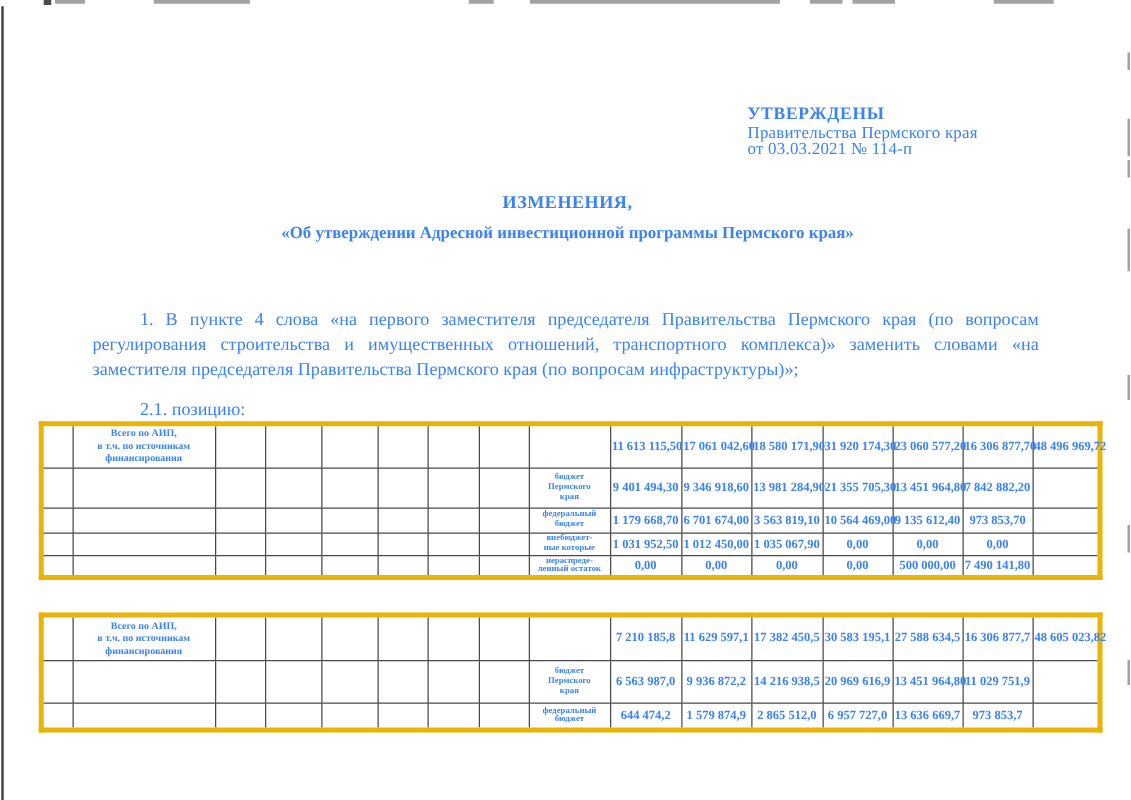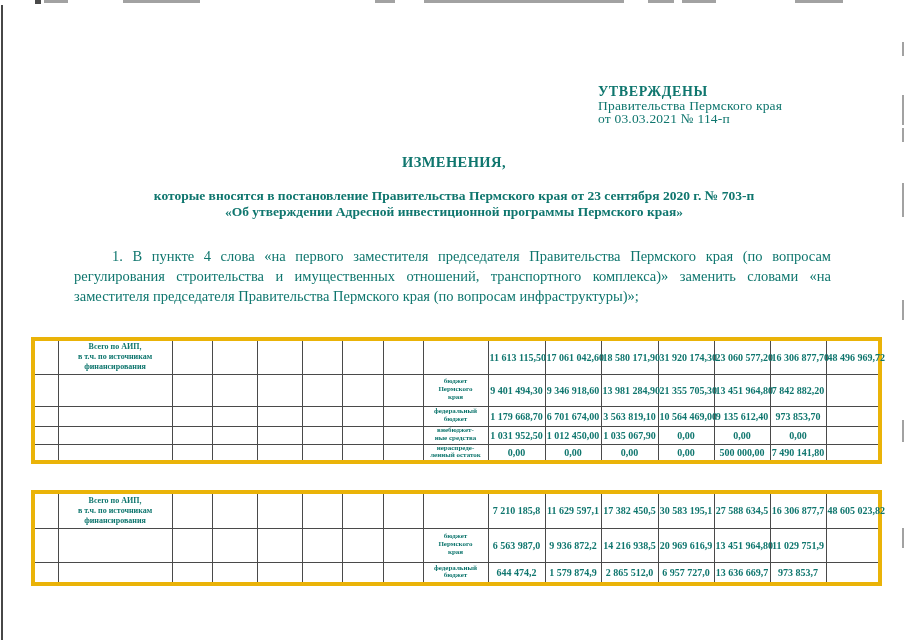--- a/index.html
+++ b/index.html
@@ -1,30 +1,30 @@
 <!DOCTYPE html>
 <html><head>
 <meta charset="utf-8">
 <style>
   html,body { margin:0; padding:0; background:#e8e8e8; }
   .page {
     position:relative; width:905px; height:640px; margin:0 auto;
     background:#ffffff; overflow:hidden;
-    font-family:"Liberation Serif", serif; color:#0f766e;
+    font-family:"Liberation Serif", serif; color:#3b82f6;
   }
   
   .edge { position:absolute; background:#a2a2a2; }
   .edge.dark { background:#4a4a4a; }
   .left-line { position:absolute; left:1px; top:5px; width:2px; height:635px; background:#474747; }
   
   .approval { position:absolute; left:598px; top:85px; font-size:13.5px; line-height:13.5px; letter-spacing:.2px; }
   .approval .first { font-weight:bold; font-size:14px; letter-spacing:.6px; }
   
   .title-wrap { position:absolute; left:60px; top:154px; width:788px; text-align:center; font-weight:bold; }
-  .title-heading { font-size:14.5px; letter-spacing:.4px; margin:0 0 17px 0; }
+  .title-heading { font-size:14.5px; letter-spacing:.4px; margin:0 0 7px 0; }
   .title-sub { font-size:13.5px; line-height:16px; margin:0; }
   
   .bodytext { position:absolute; left:62px; top:234px; width:781px; font-size:14.5px; line-height:20px; }
   .bodytext p { margin:12px; text-indent:38px; }
   .bodytext p.justify { text-align:justify; }
   .amend-note { position:absolute; left:62px; top:462px; font-size:14.5px; text-indent:38px; width:500px; }
   
   table.t { position:absolute; border-collapse:collapse; table-layout:fixed; width:847px; border:4px solid #eab308; }
   table.t td { border:1px solid #4a4a4a; text-align:center; vertical-align:middle; padding:0 1px; overflow:visible; }
   .t1 { left:31px; top:337px; }
@@ -58,26 +58,26 @@
   <div class="edge" style="left:902px;top:528px;width:2px;height:20px;"></div>
 
   <div class="approval">
     <div class="first">УТВЕРЖДЕНЫ</div>
     <div>Правительства Пермского края</div>
     <div>от 03.03.2021 № 114-п</div>
   </div>
 
   <div class="title-wrap">
     <div class="title-heading">ИЗМЕНЕНИЯ,</div>
-    <p class="title-sub">которые вносятся в постановление Правительства Пермского края от 23 сентября 2020 г. № 703-п</p>
     <p class="title-sub">«Об утверждении Адресной инвестиционной программы Пермского края»</p>
   </div>
 
   <div class="bodytext">
     <p class="justify">1. В пункте 4 слова «на первого заместителя председателя Правительства Пермского края (по вопросам регулирования строительства и имущественных отношений, транспортного комплекса)» заменить словами «на заместителя председателя Правительства Пермского края (по вопросам инфраструктуры)»;</p>
+    <p>2.1. позицию:</p>
   </div>
 
   <table class="t t1">
     <colgroup>
       <col style="width:25px">
         <col style="width:114px">
         <col style="width:40px">
         <col style="width:45px">
       <col style="width:45px">
         <col style="width:40px">
@@ -155,21 +155,21 @@
     <tr class="h18">
       <td></td>
           <td></td>
       <td></td>
           <td></td>
       <td></td>
           <td></td>
       <td></td>
           <td></td>
       <td class="src">внебюджет-
-ные средства</td>
+ные которые</td>
       <td class="num">1 031 952,50</td>
       <td class="num">1 012 450,00</td>
       <td class="num">1 035 067,90</td>
       <td class="num">0,00</td>
       <td class="num">0,00</td>
       <td class="num">0,00</td>
       <td class="num"></td>
     </tr>
     <tr class="h18">
       <td></td>

